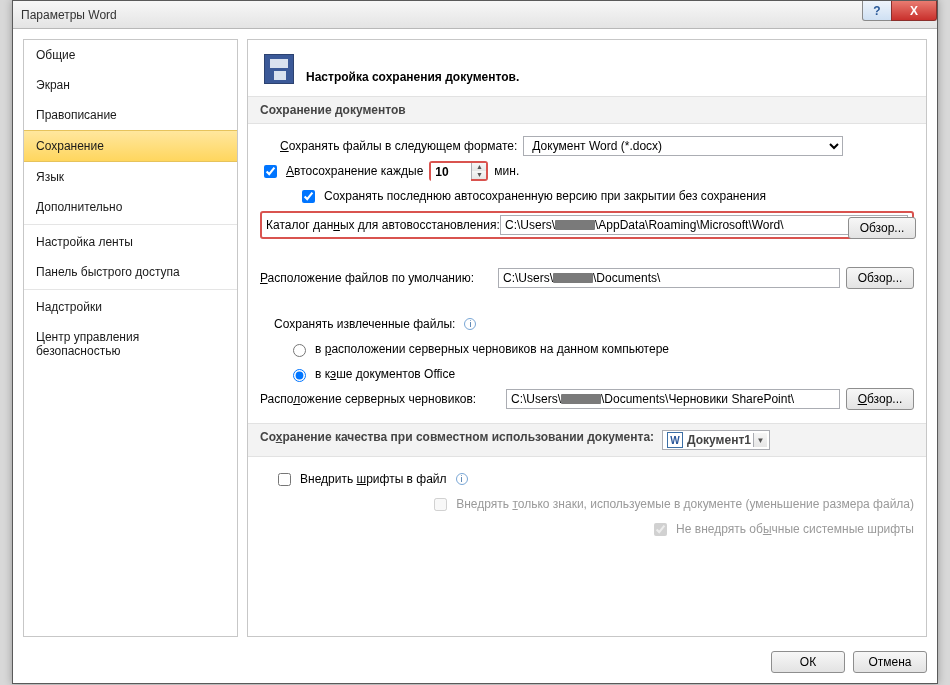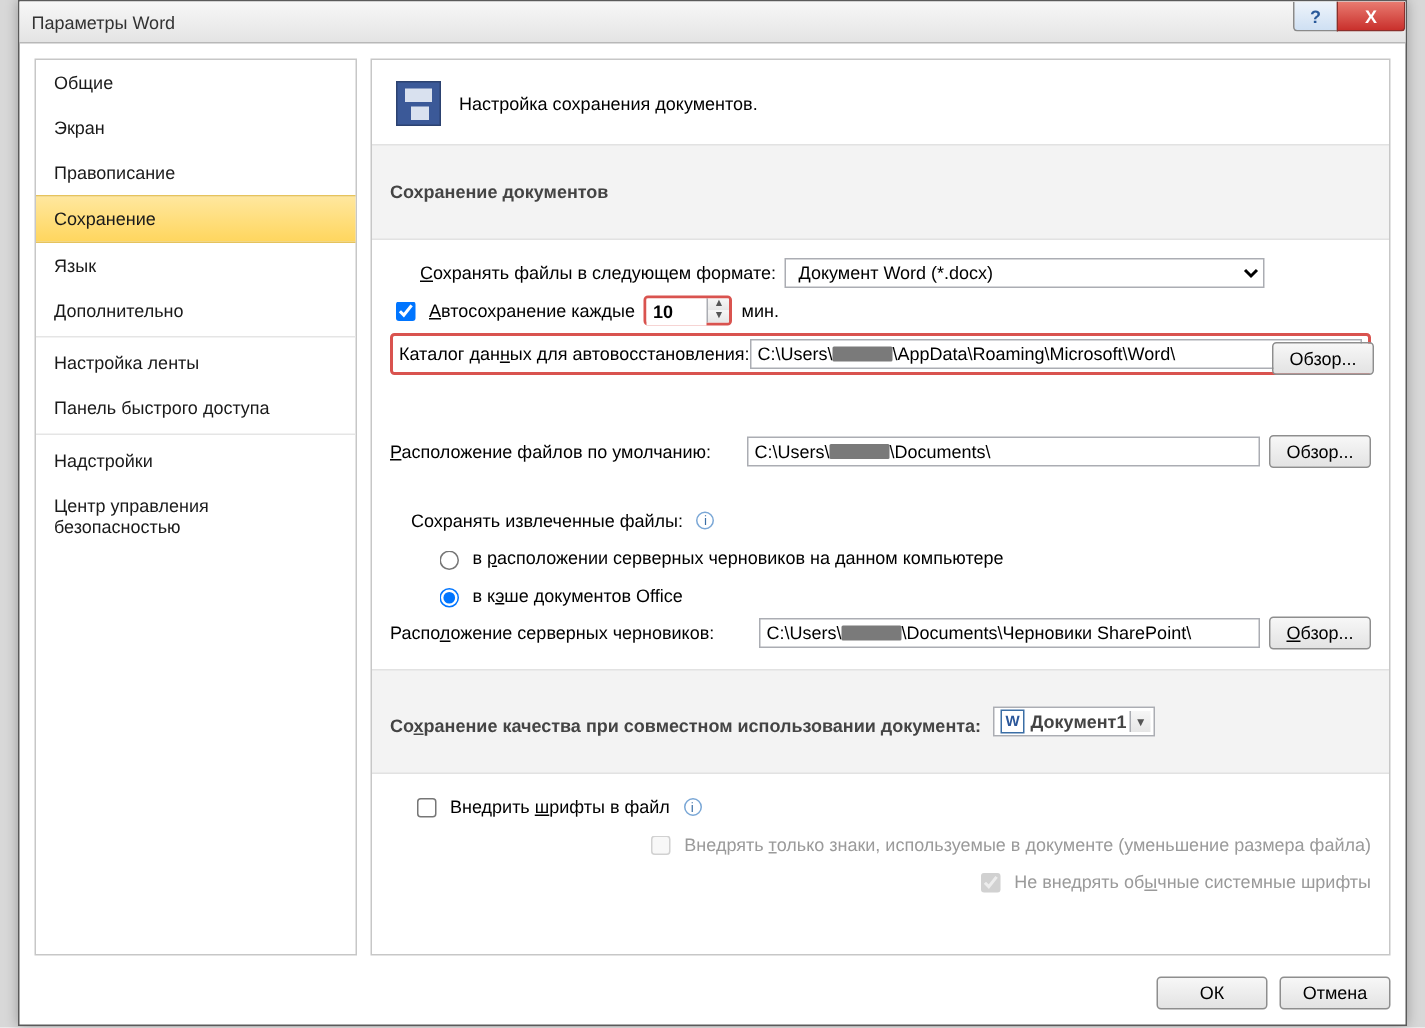--- a/index.html
+++ b/index.html
@@ -10,25 +10,25 @@
   .winbtns { position: absolute; right: 0; top: 0; display: flex; }
   .winbtn { width: 30px; height: 20px; display: flex; align-items: center; justify-content: center; border: 1px solid #8a8a8a; border-top: none; margin-left: -1px; }
   .winbtn.help { background: linear-gradient(#eef4fb,#cfe0f3); color: #2a5a9a; font-weight: bold; border-bottom-left-radius: 3px; }
   .winbtn.close { width: 46px; background: linear-gradient(#e97c71,#c9302c); color: #fff; font-weight: bold; border-bottom-right-radius: 3px; border-color:#8b2f2b; }
   .body { position: absolute; top: 28px; left: 0; right: 0; bottom: 0; padding: 10px; }
   .sidebar { position: absolute; left: 10px; top: 10px; width: 215px; bottom: 46px; border: 1px solid #c7c7c7; background: #fff; }
   .sidebar-item { padding: 8px 12px; color: #1a1a1a; cursor: default; }
   .sidebar-item.selected { background: linear-gradient(#ffe79e,#ffd65e); border-top: 1px solid #e6c35c; border-bottom: 1px solid #e6c35c; }
   .sidebar-sep { height: 1px; background: #e5e5e5; margin: 2px 0; }
   .content { position: absolute; left: 234px; right: 10px; top: 10px; bottom: 46px; border: 1px solid #c7c7c7; background: #fff; overflow: hidden; }
-  .hdr { display: flex; align-items: center; padding: 14px 16px 12px; gap: 12px; }
+  .hdr { display: flex; align-items: flex-end; padding: 14px 16px 12px; gap: 12px; font-weight: bold; }
   .save-icon { width: 30px; height: 30px; background: #3b5998; border: 1px solid #2c4270; position: relative; }
   .save-icon::before { content: ""; position: absolute; left: 5px; right: 5px; top: 4px; height: 9px; background: #d9e1ef; }
   .save-icon::after { content: ""; position: absolute; left: 9px; bottom: 3px; width: 12px; height: 9px; background: #d9e1ef; }
-  .section-head { background: #f3f3f3; border-top: 1px solid #e2e2e2; border-bottom: 1px solid #e2e2e2; padding: 24px 12px; font-weight: bold; color: #444; }
+  .section-head { background: #f3f3f3; border-top: 1px solid #e2e2e2; border-bottom: 1px solid #e2e2e2; padding: 6px 12px; font-weight: bold; color: #444; }
   .section-body { padding: 8px 12px 10px; }
   .row { display: flex; align-items: center; gap: 6px; margin: 3px 0; min-height: 22px; }
   .lbl { white-space: nowrap; }
   select, input[type=text] { border: 1px solid #abadb3; height: 20px; padding: 1px 4px; background: #fff; }
   .cb { width: 13px; height: 13px; }
   .spin-wrap { display: inline-flex; border: 1px solid #abadb3; height: 20px; }
   .spin-wrap input { border: none; width: 40px; height: 18px; padding: 0 4px; font-weight: bold; }
   .spin-btns { display: flex; flex-direction: column; border-left: 1px solid #abadb3; }
   .spin-btns div { width: 14px; height: 9px; background: linear-gradient(#f6f6f6,#e6e6e6); font-size: 7px; text-align: center; line-height: 8px; color: #555; }
   .redbox { border: 2px solid #d9534f; border-radius: 3px; }
@@ -90,34 +90,38 @@
           <span class="lbl"><u class="ak">А</u>втосохранение каждые</span>
           <span class="spin-wrap redbox">
             <input type="text" value="10" style="">
             <span class="spin-btns">
                 <div>▲</div>
                 <div>▼</div>
               </span>
           </span>
           <span class="lbl">мин.</span>
         </div>
+        <div class="row" style="padding-left:38px">
+          <input type="checkbox" class="cb" checked="" style="">
+          <span class="lbl">Сохранять последнюю автосохраненную версию при закрытии без сохранения</span>
+        </div>
 
         <div class="row redbox" style="padding:2px 4px;margin-top:4px">
           <span class="lbl" style="width:228px">Каталог дан<u class="ak">н</u>ых для автовосстановления:</span>
           <div style="flex:1;border:1px solid #abadb3;height:20px;padding:1px 4px;background:#fff;display:flex;align-items:center;white-space:nowrap;overflow:hidden">
             <span>C:\Users\</span>
               <span class="redacted" style="width:40px"></span>
               <span>\AppData\Roaming\Microsoft\Word\</span>
           </div>
         </div>
         <div class="row" style="margin-top:-1px;justify-content:flex-end;position:relative;top:-26px;right:-4px;height:0">
           <button class="btn" style="position:absolute;right:2px;top:2px"><span>Обзор...</span></button>
         </div>
 
-        <div class="row" style="margin-top:16px">
+        <div class="row" style="margin-top:4px">
           <span class="lbl" style="width:232px"><u class="ak">Р</u>асположение файлов по умолчанию:</span>
           <div style="flex:1;border:1px solid #abadb3;height:20px;padding:1px 4px;background:#fff;display:flex;align-items:center;white-space:nowrap;overflow:hidden">
             <span>C:\Users\</span>
               <span class="redacted" style="width:40px"></span>
               <span>\Documents\</span>
           </div>
           <button class="btn"><span>Обзор...</span></button>
         </div>
       </div>
 
@@ -138,21 +142,21 @@
           <span class="lbl" style="width:240px">Распо<u class="ak">л</u>ожение серверных черновиков:</span>
           <div style="flex:1;border:1px solid #abadb3;height:20px;padding:1px 4px;background:#fff;display:flex;align-items:center;white-space:nowrap;overflow:hidden">
             <span>C:\Users\</span>
               <span class="redacted" style="width:40px"></span>
               <span>\Documents\Черновики SharePoint\</span>
           </div>
           <button class="btn"><u class="ak">О</u>бзор...</button>
         </div>
       </div>
 
-      <div class="section-head" style="display:flex;align-items:flex-end;gap:8px">
+      <div class="section-head" style="display:flex;align-items:flex-start;gap:8px">
         <span>Со<u class="ak">х</u>ранение качества при совместном использовании документа:</span>
         <span style="display:inline-flex;align-items:center;border:1px solid #abadb3;background:#fff;height:20px;padding:0 18px 0 4px;position:relative">
           <span class="word-icon">W</span>
           <span>Документ1</span>
           <span style="position:absolute;right:2px;top:2px;bottom:2px;width:14px;background:linear-gradient(#f6f6f6,#e6e6e6);border-left:1px solid #abadb3;font-size:8px;text-align:center;line-height:15px;color:#555">▼</span>
         </span>
       </div>
       <div class="section-body">
         <div class="row" style="padding-left:14px">
           <input type="checkbox" class="cb" style="">

